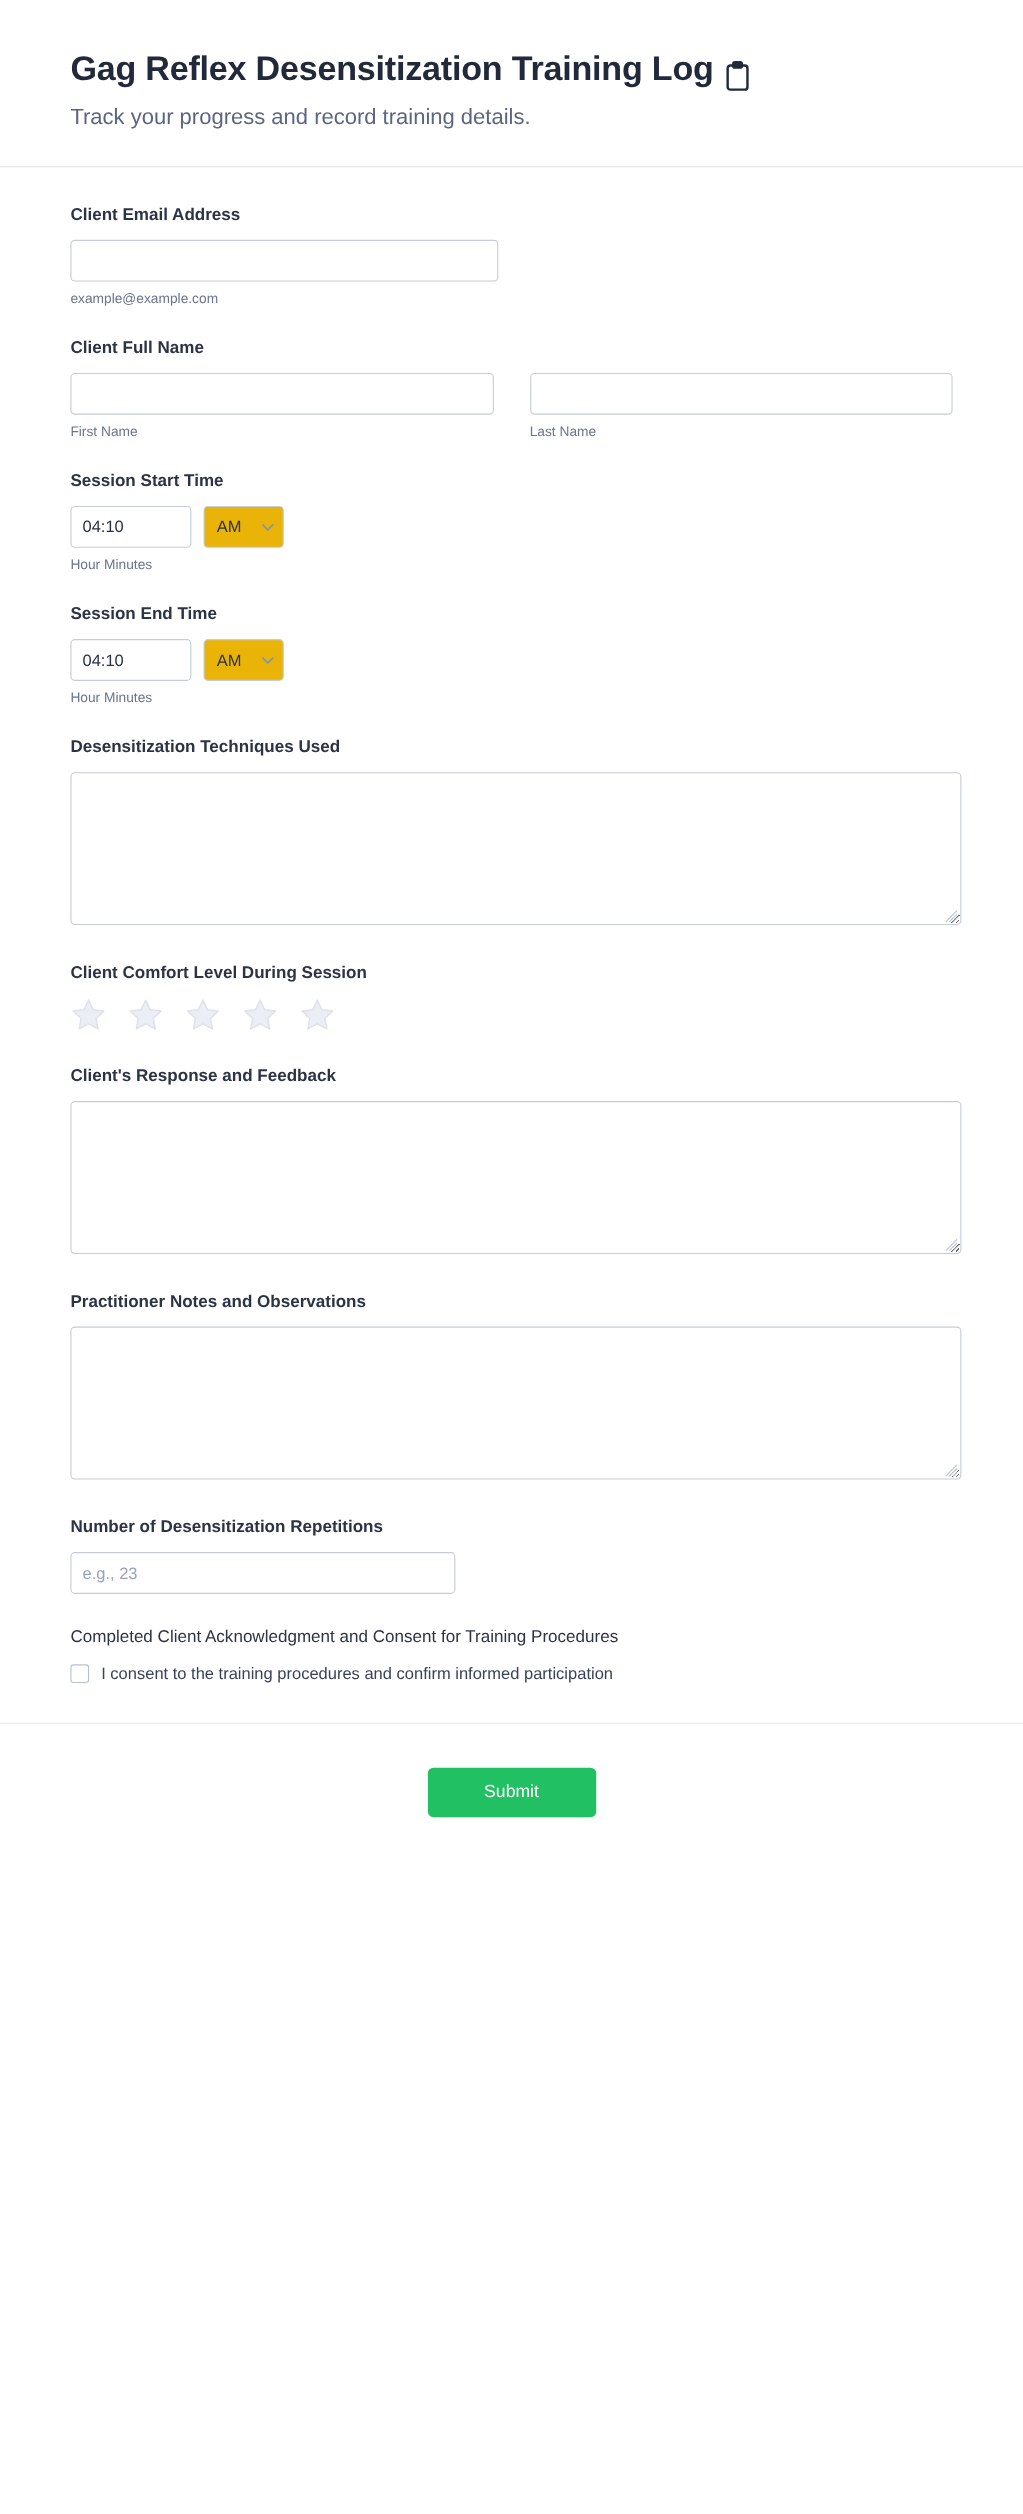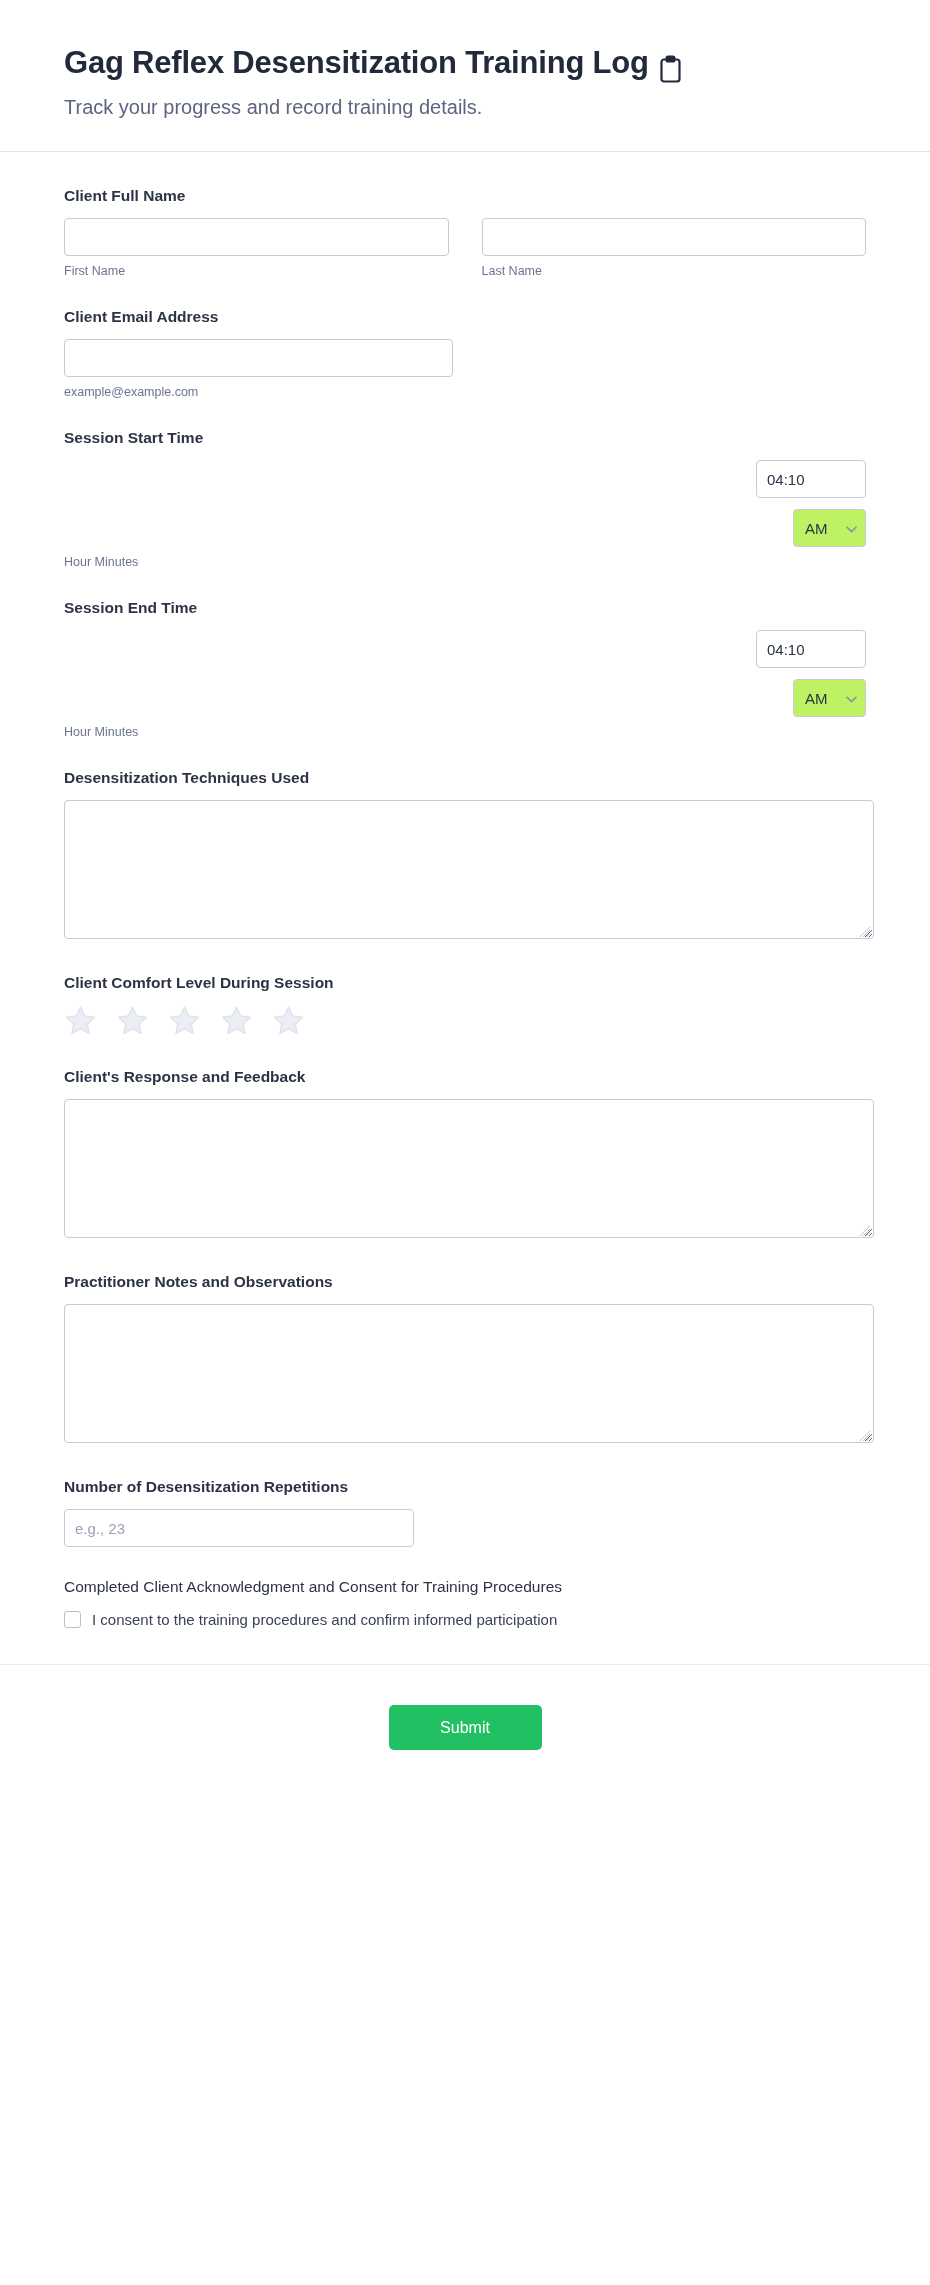--- a/index.html
+++ b/index.html
@@ -92,41 +92,40 @@
     display: flex;
     gap: 33px;
   }
   .name-col { flex: 1 1 0; min-width: 0; }
 
   .email-input { width: 389px; }
 
   
   .time-row {
     display: flex;
-    align-items: flex-end;
+    align-items: flex-start;
     gap: 11px;
-    flex-direction: column;
   }
   .time-input {
     width: 110px;
     text-align: left;
   }
   .select-wrap {
     position: relative;
     width: 73px;
     height: 38px;
   }
   .time-select {
     width: 100%;
     height: 38px;
     padding: 8px 26px 8px 11px;
     font-size: 15px;
     font-family: "Liberation Sans", sans-serif;
     color: #2c3345;
-    background: #bef264;
+    background: #eab308;
     border: 1px solid #c5cbd8;
     border-radius: 4px;
     appearance: none;
     -webkit-appearance: none;
     -moz-appearance: none;
     outline: none;
   }
   .chevron {
     position: absolute;
     right: 9px;
@@ -257,37 +256,37 @@
         </svg>
       </span>
     </h1>
     <p class="form-subtitle">Track your progress and record training details.</p>
   </div>
   <div class="divider"></div>
 
   <div class="form-body">
 
     <div class="field">
+      <label class="field-label">Client Email Address</label>
+      <input class="text-input email-input" type="text" value="" style="">
+      <span class="sublabel">example@example.com</span>
+    </div>
+
+    <div class="field">
       <label class="field-label">Client Full Name</label>
       <div class="name-row">
         <div class="name-col">
           <input class="text-input" type="text" value="" style="">
           <span class="sublabel">First Name</span>
         </div>
         <div class="name-col">
           <input class="text-input" type="text" value="" style="">
           <span class="sublabel">Last Name</span>
         </div>
       </div>
-    </div>
-
-    <div class="field">
-      <label class="field-label">Client Email Address</label>
-      <input class="text-input email-input" type="text" value="" style="">
-      <span class="sublabel">example@example.com</span>
     </div>
 
     <div class="field">
       <label class="field-label">Session Start Time</label>
       <div class="time-row">
         <input class="text-input time-input" type="text" value="04:10" style="">
         <div class="select-wrap">
           <select class="time-select">
             <option>AM</option>
             <option>PM</option>

